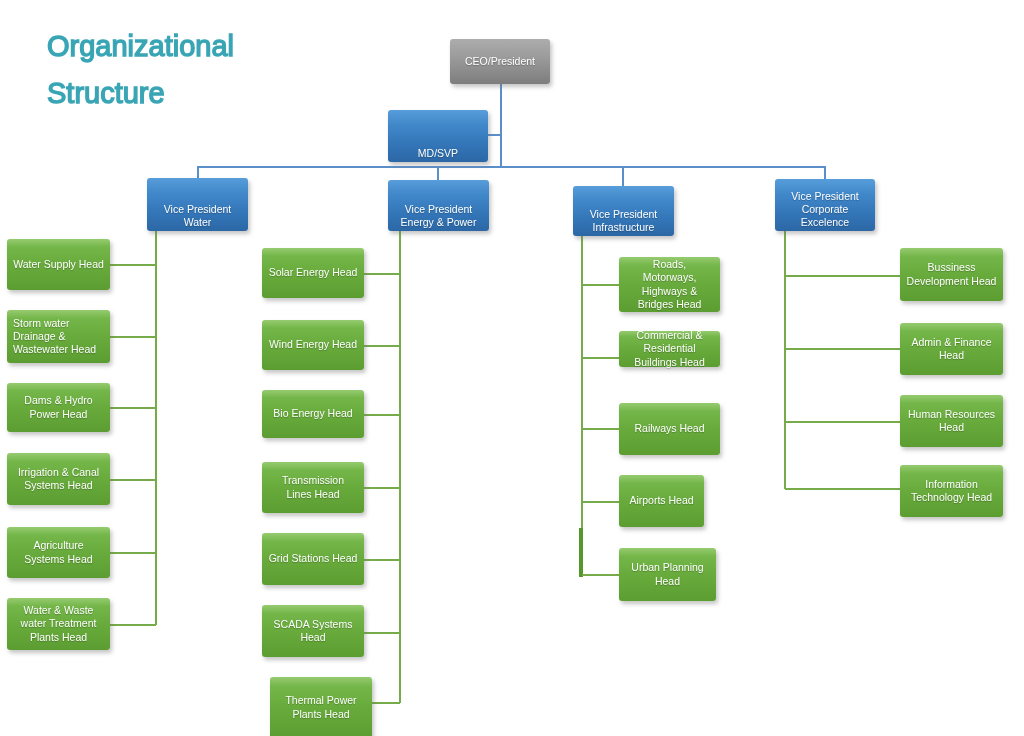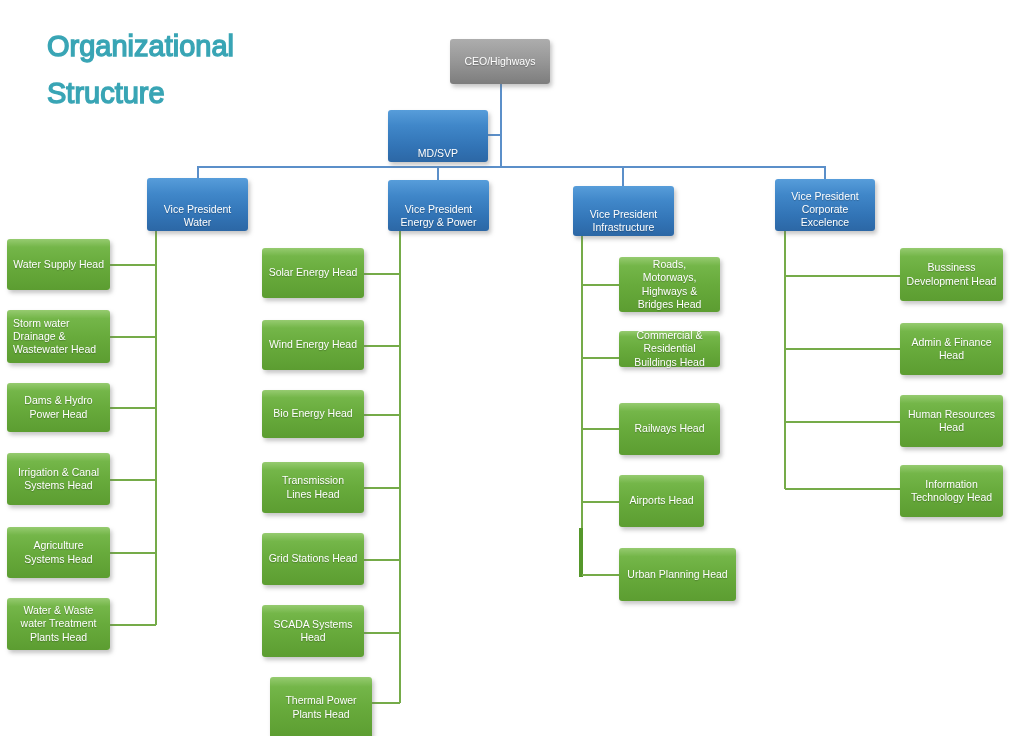--- a/index.html
+++ b/index.html
@@ -17,21 +17,21 @@
   .box{
     position:absolute;display:flex;align-items:center;justify-content:center;
     border-radius:3px;color:#fff;font-size:10.5px;line-height:1.25;
     text-align:center;padding:2px 6px;box-sizing:border-box;
     box-shadow:2px 3px 4px rgba(110,110,110,.40);
     text-shadow:0 1px 1px rgba(0,0,0,.25);
   }
   .box.gray{background:linear-gradient(180deg,#adadad 0%,#999999 45%,#7d7d7d 100%);}
   .box.blue{background:linear-gradient(180deg,#579dda 0%,#4087c9 30%,#3274b6 70%,#2c67a5 100%);align-items:flex-end;}
   .box.green{background:linear-gradient(180deg,#96cb70 0%,#74b649 16%,#68ab3c 50%,#5c9d31 100%);}
-  .box.ta-left{justify-content:flex-end;text-align:left;}
+  .box.ta-left{justify-content:center;text-align:left;}
   .line{position:absolute;}
   .line.blue{background:var(--connector-blue,#5b8fc9);}
   .line.green{background:var(--connector-green,#75ab49);}
   .line.green-thick{background:var(--connector-green-dark,#55972a);}
 </style>
 </head>
 <body>
 
 <div class="stage">
 
@@ -73,21 +73,21 @@
   <div class="line green" style="left:582px;top:501px;width:37px;height:1.5px"></div>
   <div class="line green" style="left:582px;top:574px;width:37px;height:1.5px"></div>
 
   <div class="line green" style="left:784px;top:231px;width:1.5px;height:258px"></div>
   <div class="line green" style="left:785px;top:275px;width:115px;height:1.5px"></div>
   <div class="line green" style="left:785px;top:348px;width:115px;height:1.5px"></div>
   <div class="line green" style="left:785px;top:421px;width:115px;height:1.5px"></div>
   <div class="line green" style="left:785px;top:488px;width:115px;height:1.5px"></div>
 
   <div class="box gray" style="left:450px;top:39px;width:100px;height:45px">
-    <span>CEO/Highways</span>
+    <span>CEO/President</span>
   </div>
   <div class="box blue" style="left:388px;top:110px;width:100px;height:52px">
     <span>MD/SVP</span>
   </div>
 
   <div class="box blue" style="left:147px;top:178px;width:101px;height:53px">
     <span>Vice President Water</span>
   </div>
   <div class="box blue" style="left:388px;top:180px;width:101px;height:51px">
     <span>Vice President Energy &amp; Power</span>
@@ -145,21 +145,21 @@
   </div>
   <div class="box green" style="left:619px;top:331px;width:101px;height:36px">
     <span>Commercial &amp; Residential Buildings Head</span>
   </div>
   <div class="box green" style="left:619px;top:403px;width:101px;height:52px">
     <span>Railways Head</span>
   </div>
   <div class="box green" style="left:619px;top:475px;width:85px;height:52px">
     <span>Airports Head</span>
   </div>
-  <div class="box green" style="left:619px;top:548px;width:117px;height:53px">
+  <div class="box green" style="left:619px;top:548px;width:97px;height:53px">
     <span>Urban Planning Head</span>
   </div>
 
   <div class="box green" style="left:900px;top:248px;width:103px;height:53px">
     <span>Bussiness Development Head</span>
   </div>
   <div class="box green" style="left:900px;top:323px;width:103px;height:52px">
     <span>Admin &amp; Finance Head</span>
   </div>
   <div class="box green" style="left:900px;top:395px;width:103px;height:52px">

